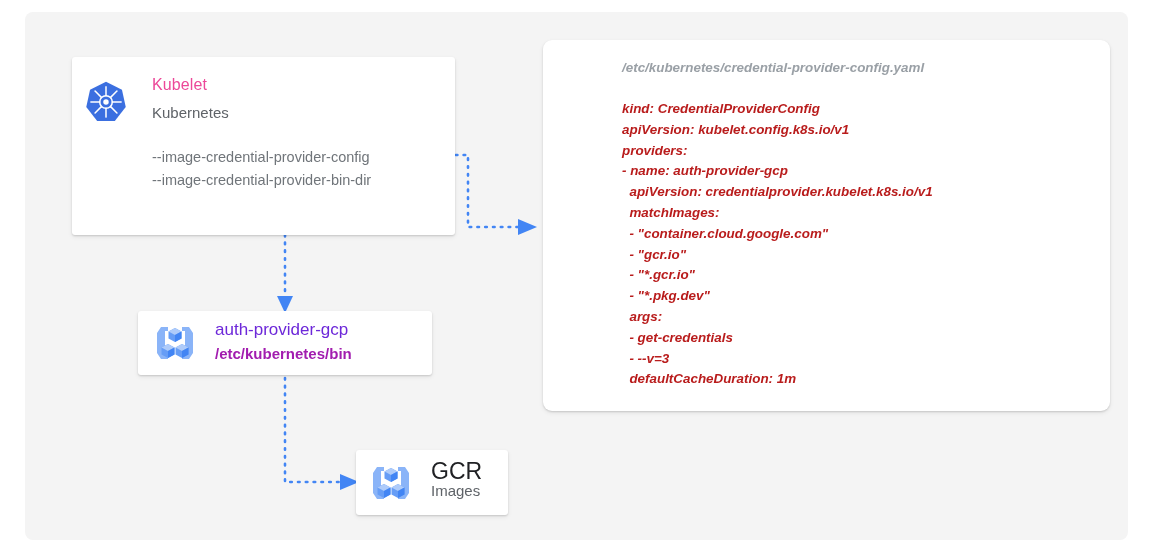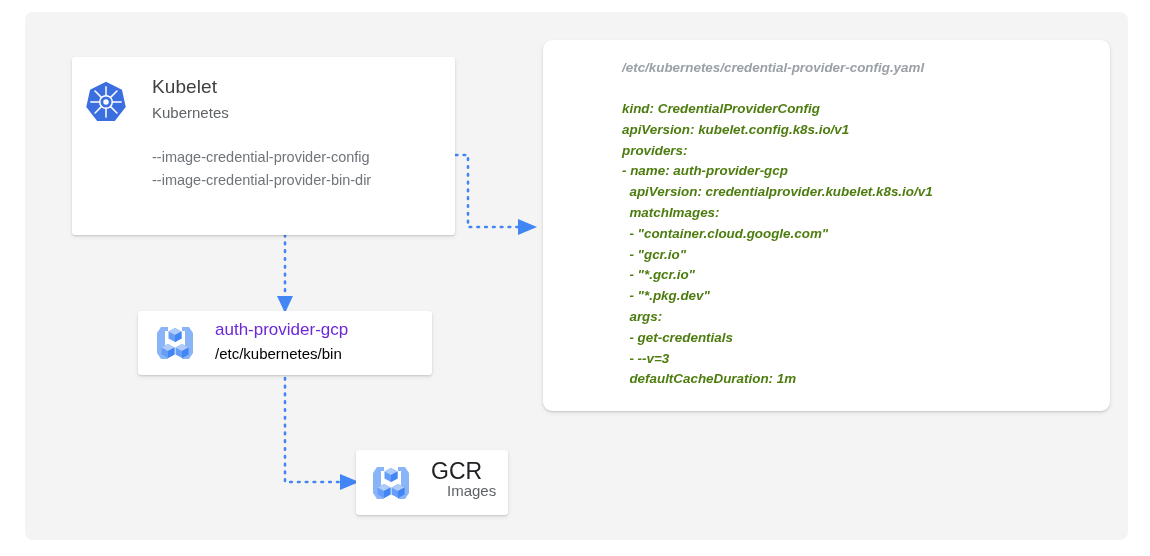--- a/index.html
+++ b/index.html
@@ -25,21 +25,21 @@
     background: #ffffff;
     border-radius: 3px;
     box-shadow: 0 1px 2px rgba(0,0,0,0.14), 0 2px 5px rgba(0,0,0,0.07);
   }
 
   
   #kubelet-card { left: 72px; top: 57px; width: 383px; height: 178px; }
   #kubelet-logo { position: absolute; left: 85px; top: 81px; width: 42px; height: 42px; }
   .k-title {
     position: absolute; left: 152px; top: 76px;
-    font-size: 19px; color: #404040; letter-spacing: .1px; white-space: nowrap;
+    font-size: 16px; color: #ec4899; letter-spacing: .1px; white-space: nowrap;
   }
   .k-sub {
     position: absolute; left: 152px; top: 104px;
     font-size: 15px; color: #5f6368; white-space: nowrap;
   }
   .k-flag {
     position: absolute; left: 152px;
     font-size: 14.5px; color: #70757a; white-space: nowrap;
   }
   #kubelet-flag-0 { top: 149px; }
@@ -47,49 +47,49 @@
 
   
   #auth-card { left: 138px; top: 311px; width: 294px; height: 64px; }
   #auth-icon { position: absolute; left: 150px; top: 318px; width: 50px; height: 50px; }
   .a-title {
     position: absolute; left: 215px; top: 320px;
     font-size: 17px; color: #6d28d9; white-space: nowrap;
   }
   .a-sub {
     position: absolute; left: 215px; top: 345px;
-    font-size: 15px; color: #000000; white-space: nowrap;
+    font-size: 15px; color: #a21caf; white-space: nowrap; font-weight: bold;
   }
 
   
   #gcr-card { left: 356px; top: 450px; width: 152px; height: 65px; }
   #gcr-icon { position: absolute; left: 366px; top: 458px; width: 50px; height: 50px; }
   .g-title {
     position: absolute; left: 431px; top: 458px;
     font-size: 23px; color: #202124; white-space: nowrap;
   }
   .g-sub {
     position: absolute; left: 431px; top: 482px;
-    font-size: 15px; color: #5f6368; white-space: nowrap; margin-left: 16px;
+    font-size: 15px; color: #5f6368; white-space: nowrap;
   }
 
   
   #yaml-card { left: 543px; top: 40px; width: 567px; height: 371px; border-radius: 9px; }
   .yaml-wrap {
     position: absolute;
     left: 622px; top: 58px;
     font-family: Liberation Sans, sans-serif;
     font-size: 13.4px;
     font-weight: bold;
     font-style: italic;
     line-height: 20.8px;
     white-space: pre;
   }
   #yaml-path { color: #9aa0a6; }
-  #yaml-body { position: absolute; left: 622px; top: 99px; color: #4d7c0f; }
+  #yaml-body { position: absolute; left: 622px; top: 99px; color: #b91c1c; }
 
   
   svg.conn { position: absolute; left: 0; top: 0; width: 1150px; height: 556px; pointer-events: none; }
 </style>
 </head>
 <body>
 
 <div id="root">
   <div class="canvas"></div>
 

